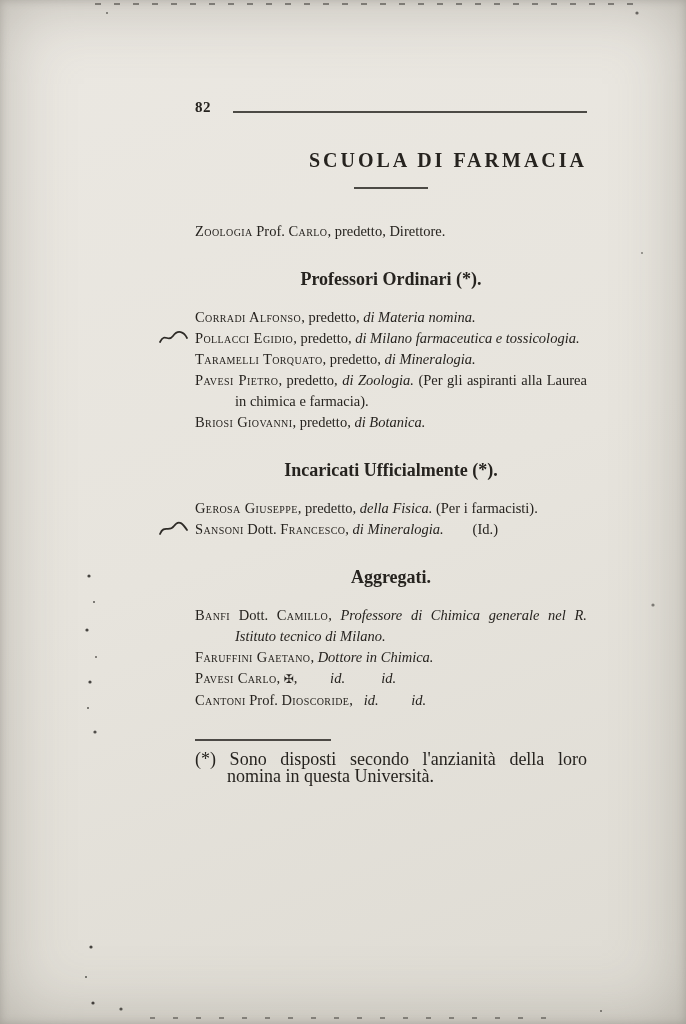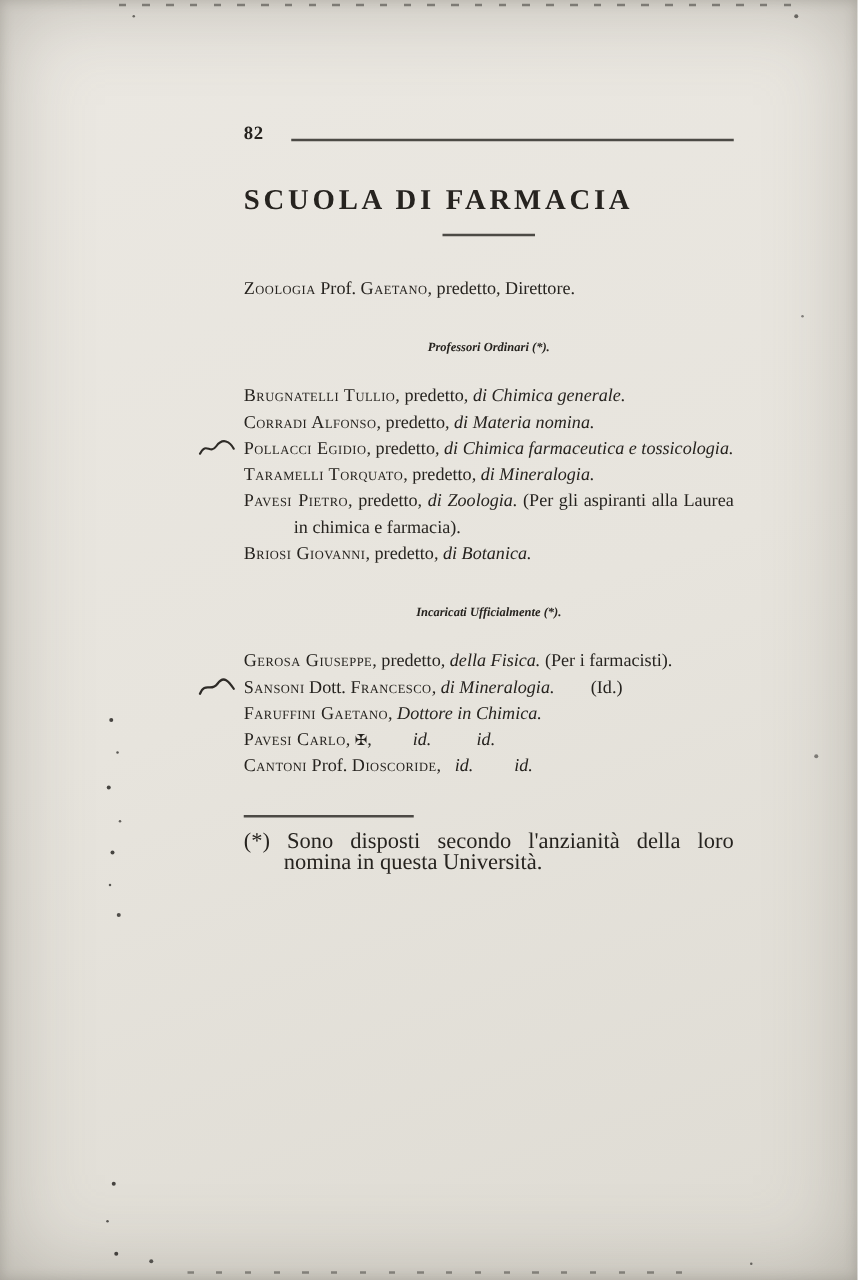--- a/index.html
+++ b/index.html
@@ -42,27 +42,27 @@
       652px 604px 0 .6px rgba(30,28,25,.5),
       636px 12px 0 .6px rgba(30,28,25,.6),
       120px 1008px 0 .6px rgba(30,28,25,.7),
       600px 1010px 0 0 rgba(30,28,25,.6);
   }
   .content{position:absolute;left:195px;top:98px;width:392px;}
   .pagenum-row{display:flex;align-items:flex-end;}
   .pagenum{font-size:15px;font-weight:700;letter-spacing:.5px;line-height:18px;}
   .toprule{flex:1;height:2px;background:#3b3834;margin-left:22px;margin-bottom:3px;opacity:.9;}
   h1.title{
-    margin:32px 0 0;text-align:left;font-size:23px;font-weight:700;
+    margin:32px 0 0;text-align:right;font-size:20px;font-weight:700;
     letter-spacing:3px;line-height:24px;
   }
   .title-rule{width:74px;height:2px;background:#3b3834;margin:15px auto 0;opacity:.9;}
   p.director{margin:32px 0 0;font-size:14.5px;line-height:21px;}
   h2.sec{
-    margin:27px 0 18px;text-align:center;font-size:10px;font-weight:700;line-height:20px;font-style:italic;
+    margin:27px 0 18px;text-align:center;font-size:18px;font-weight:700;line-height:20px;
   }
   .entries p.entry{
     margin:0;font-size:14.5px;line-height:21px;
     padding-left:40px;text-indent:-40px;text-align:justify;position:relative;
   }
   .sc{font-variant:small-caps;letter-spacing:.4px;}
   .it{font-style:italic;}
   .cross{font-family:"DejaVu Sans",sans-serif;font-size:12px;}
   .ink-mark{position:absolute;left:-37px;top:2px;text-indent:0;}
   .footnote-rule{width:136px;height:1.5px;background:#3b3834;margin-top:28px;opacity:.9;}
@@ -82,43 +82,44 @@
   <div class="content">
 
     <div class="pagenum-row">
       <span class="pagenum">82</span>
       <span class="toprule"></span>
     </div>
 
     <h1 class="title">SCUOLA DI FARMACIA</h1>
     <div class="title-rule"></div>
 
-    <p class="director"><span class="sc">Zoologia</span><span> Prof. </span><span class="sc">Gaetano</span><span>, predetto, Direttore.</span></p>
+    <p class="director"><span class="sc">Zoologia</span><span> Prof. </span><span class="sc">Carlo</span><span>, predetto, Direttore.</span></p>
 
     <h2 class="sec">Professori Ordinari (*).</h2>
     <div class="entries">
-      <p class="entry"><span class="sc">Brugnatelli Tullio</span><span>, predetto, </span><span class="it">di Chimica generale.</span></p>
       <p class="entry"><span class="sc">Corradi Alfonso</span><span>, predetto, </span><span class="it">di Materia nomina.</span></p>
       <p class="entry"><span class="ink-mark"><svg width="30" height="16" viewBox="0 0 30 16">
               <path d="M2 12 C7 2, 10 13, 15 6 S26 2, 29 8" fill="none" stroke="#2e2b27" stroke-width="1.7" stroke-linecap="round"></path>
-            </svg></span><span class="sc">Pollacci Egidio</span><span>, predetto, </span><span class="it">di Chimica farmaceutica e tossicologia.</span></p>
+            </svg></span><span class="sc">Pollacci Egidio</span><span>, predetto, </span><span class="it">di Milano farmaceutica e tossicologia.</span></p>
       <p class="entry"><span class="sc">Taramelli Torquato</span><span>, predetto, </span><span class="it">di Mineralogia.</span></p>
       <p class="entry"><span class="sc">Pavesi Pietro</span><span>, predetto, </span><span class="it">di Zoologia.</span><span> (Per gli aspiranti alla Laurea in chimica e farmacia).</span></p>
       <p class="entry"><span class="sc">Briosi Giovanni</span><span>, predetto, </span><span class="it">di Botanica.</span></p>
     </div>
 
     <h2 class="sec">Incaricati Ufficialmente (*).</h2>
     <div class="entries">
       <p class="entry"><span class="sc">Gerosa Giuseppe</span><span>, predetto, </span><span class="it">della Fisica.</span><span> (Per i farmacisti).</span></p>
       <p class="entry"><span class="ink-mark"><svg width="30" height="16" viewBox="0 0 30 16">
               <path d="M2 13 C6 3, 11 12, 16 5 S25 3, 29 9" fill="none" stroke="#2e2b27" stroke-width="1.8" stroke-linecap="round"></path>
             </svg></span><span class="sc">Sansoni</span><span> Dott. </span><span class="sc">Francesco</span><span>, </span><span class="it">di Mineralogia.</span><span>&nbsp;&nbsp;&nbsp;&nbsp;&nbsp;&nbsp;&nbsp;&nbsp;(Id.)</span></p>
     </div>
 
+    <h2 class="sec">Aggregati.</h2>
     <div class="entries">
+      <p class="entry"><span class="sc">Banfi</span><span> Dott. </span><span class="sc">Camillo</span><span>, </span><span class="it">Professore di Chimica generale nel R. Istituto tecnico di Milano.</span></p>
       <p class="entry"><span class="sc">Faruffini Gaetano</span><span>, </span><span class="it">Dottore in Chimica.</span></p>
       <p class="entry"><span class="sc">Pavesi Carlo</span><span>, </span><span class="cross">✠</span><span>,&nbsp;&nbsp;&nbsp;&nbsp;&nbsp;&nbsp;&nbsp;&nbsp;&nbsp;</span><span class="it">id.</span><span>&nbsp;&nbsp;&nbsp;&nbsp;&nbsp;&nbsp;&nbsp;&nbsp;&nbsp;&nbsp;</span><span class="it">id.</span></p>
       <p class="entry"><span class="sc">Cantoni</span><span> Prof. </span><span class="sc">Dioscoride</span><span>,&nbsp;&nbsp;&nbsp;</span><span class="it">id.</span><span>&nbsp;&nbsp;&nbsp;&nbsp;&nbsp;&nbsp;&nbsp;&nbsp;&nbsp;</span><span class="it">id.</span></p>
     </div>
 
     <div class="footnote-rule"></div>
     <p class="footnote">(*) Sono disposti secondo l'anzianità della loro nomina in questa Università.</p>
 
   </div>
 </div>

